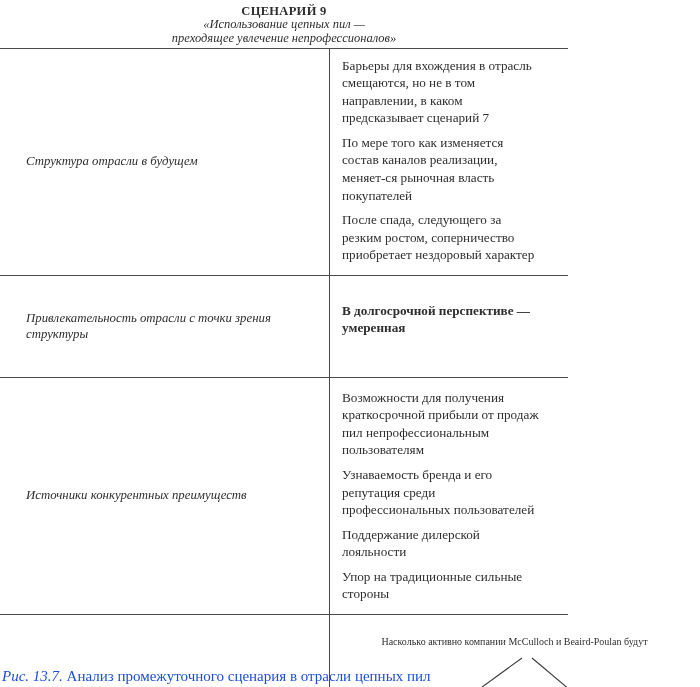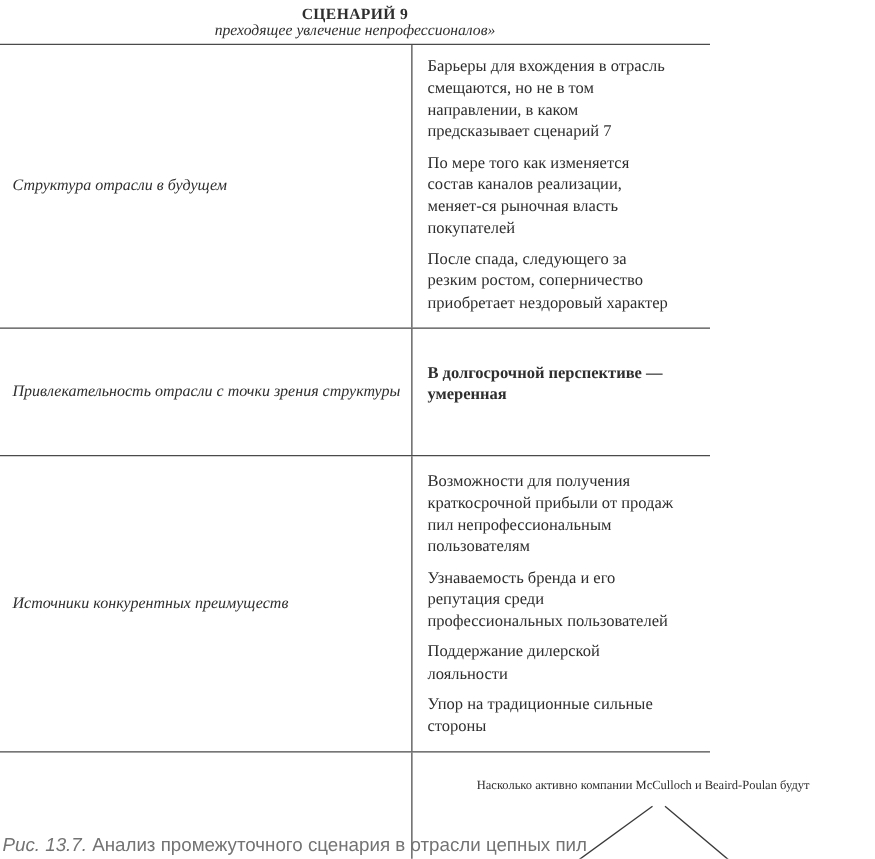--- a/index.html
+++ b/index.html
@@ -19,21 +19,21 @@
   .header .subtitle { font-style: italic; }
 
   
   .atable { margin-top: 3px; border-top: 1px solid #4a4a4a; border-bottom: 1px solid #4a4a4a; }
   .row { display: flex; border-bottom: 1px solid #4a4a4a; }
   .row:last-child { border-bottom: none; }
   .cell-label {
     flex: 0 0 330px; width: 330px;
     border-right: 1px solid #4a4a4a;
     display: flex; align-items: center;
-    padding: 8px 6px 8px 10px;
+    padding: 8px 6px 8px 26px;
     font-style: italic; font-size: 12.8px; line-height: 1.3;
   }
   .cell-content {
     flex: 1;
     padding: 8px 28px 4px 12px;
     font-size: 13.2px; line-height: 1.33;
   }
   .cell-content p { margin: 0 0 7px 0; }
   .row1 { min-height: 110px; }
   .row2 { min-height: 102px; }
@@ -45,32 +45,33 @@
   
   .diagram-cell { text-align: center; }
   .question { margin-top: 12px; font-size: 10px; line-height: 1.33; }
   .arrows { display: block; margin: 4px auto 0 auto; }
   .arrows line { stroke: #3a3a3a; stroke-width: 1.1; }
   .arrows text { font-family: "Liberation Serif", serif; font-size: 13px; fill: #2e2e2e; }
 
   
   .caption {
     position: absolute; left: 2px; bottom: 2px;
-    font-family: Liberation Sans, sans-serif;
-    font-size: 15px; color: #737373;
+    font-family: Liberation Serif, serif;
+    font-size: 15px; color: #1d4ed8;
   }
   .caption .prefix { font-style: italic; }
 </style>
 </head>
 <body>
 
 <div class="page">
 
   <div class="header">
     <div class="title">СЦЕНАРИЙ 9</div>
+    <div class="subtitle">«Использование цепных пил —</div>
     <div class="subtitle">преходящее увлечение непрофессионалов»</div>
   </div>
 
   <div class="atable">
 
     <div class="row row1">
       <div class="cell-label">Структура отрасли в будущем</div>
       <div class="cell-content">
         <p>Барьеры для вхождения в отрасль смещаются, но не в том направлении, в каком предсказывает сценарий 7</p>
         <p>По мере того как изменяется состав каналов реализации, меняет-ся рыночная власть покупателей</p>

